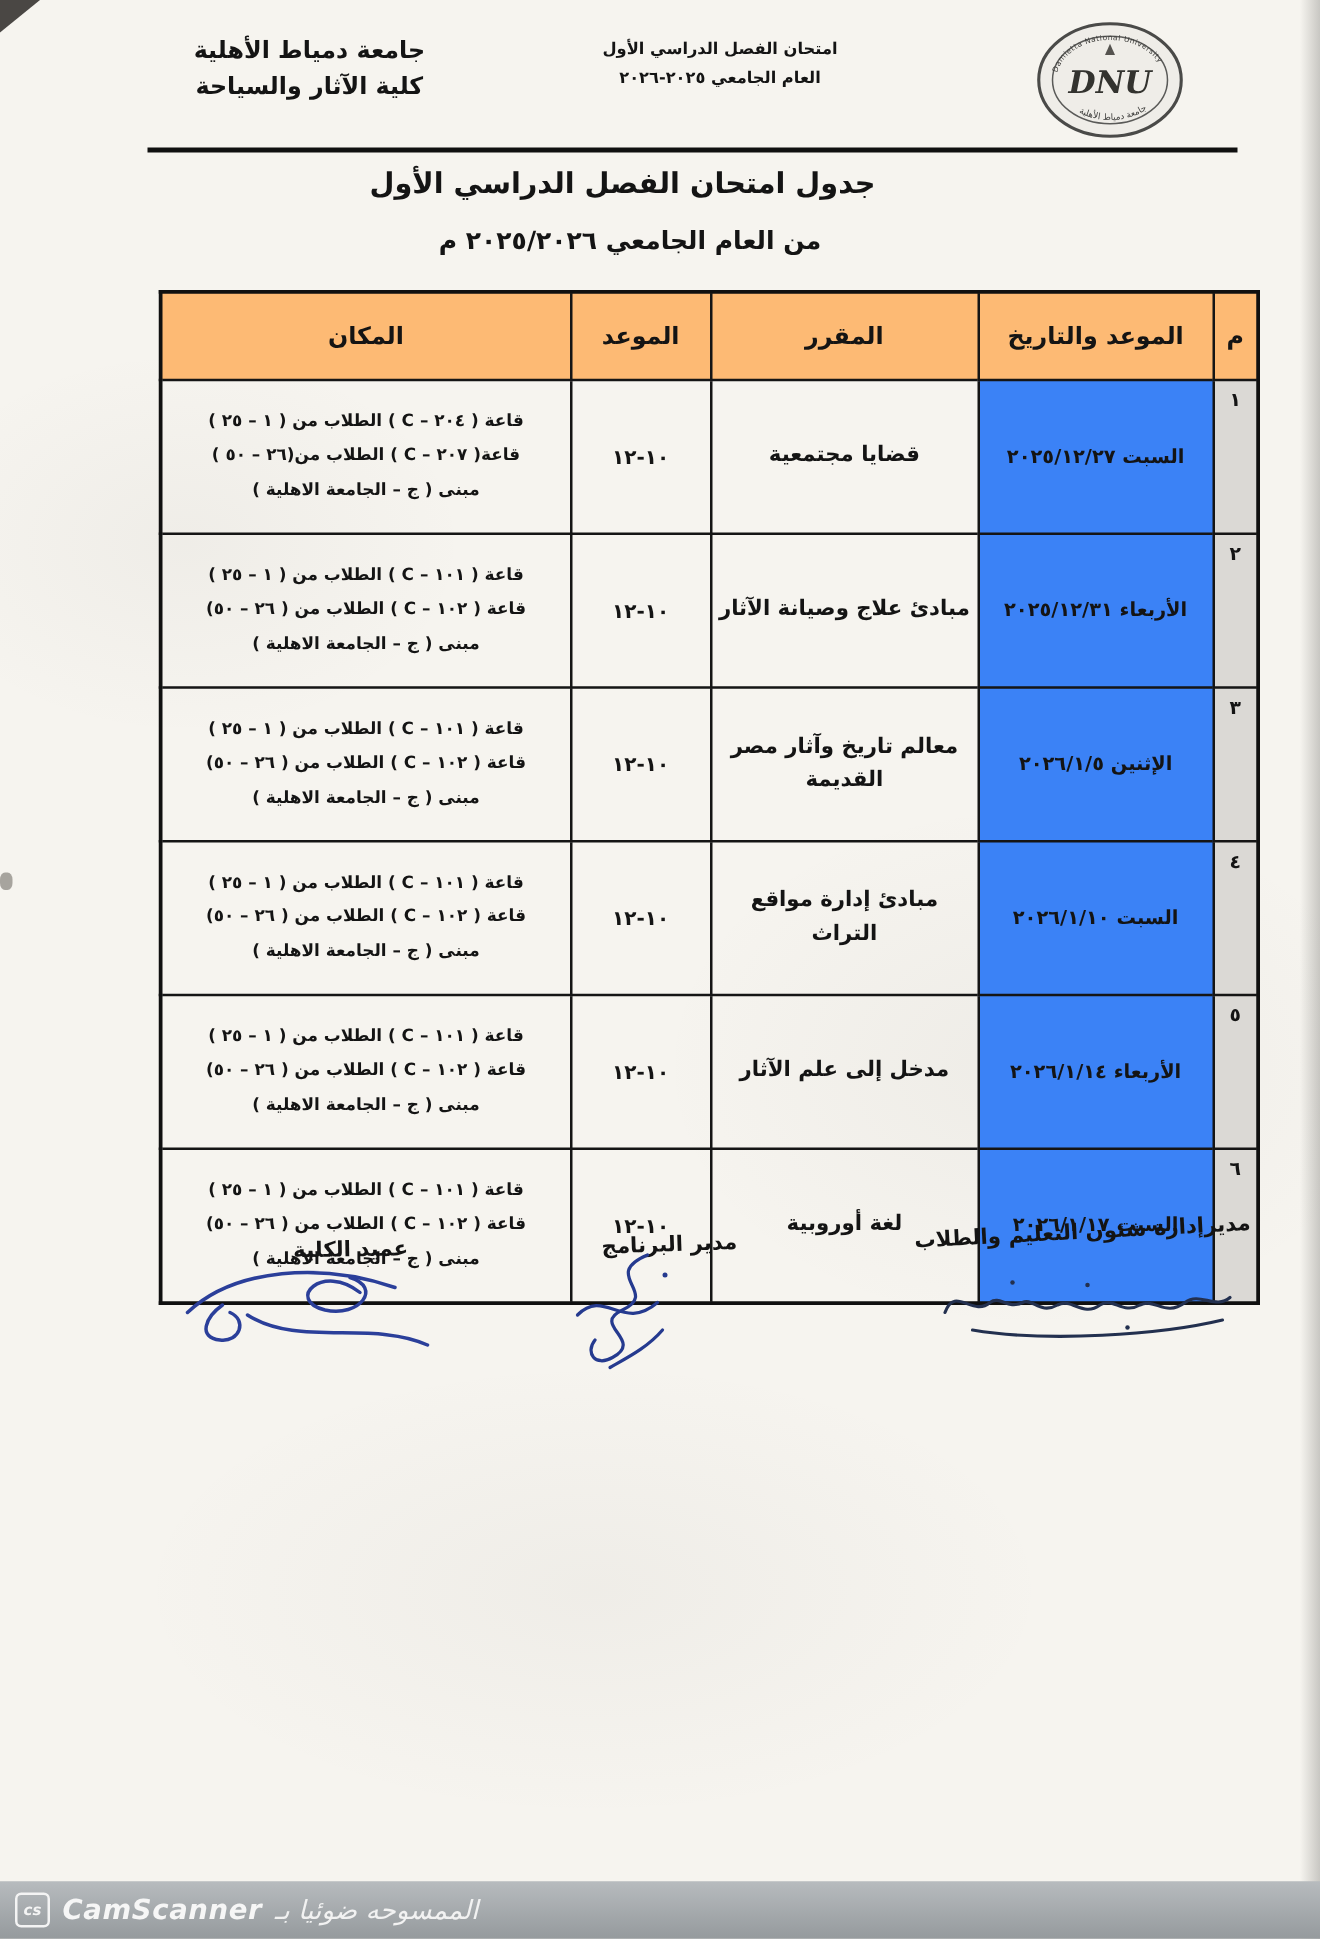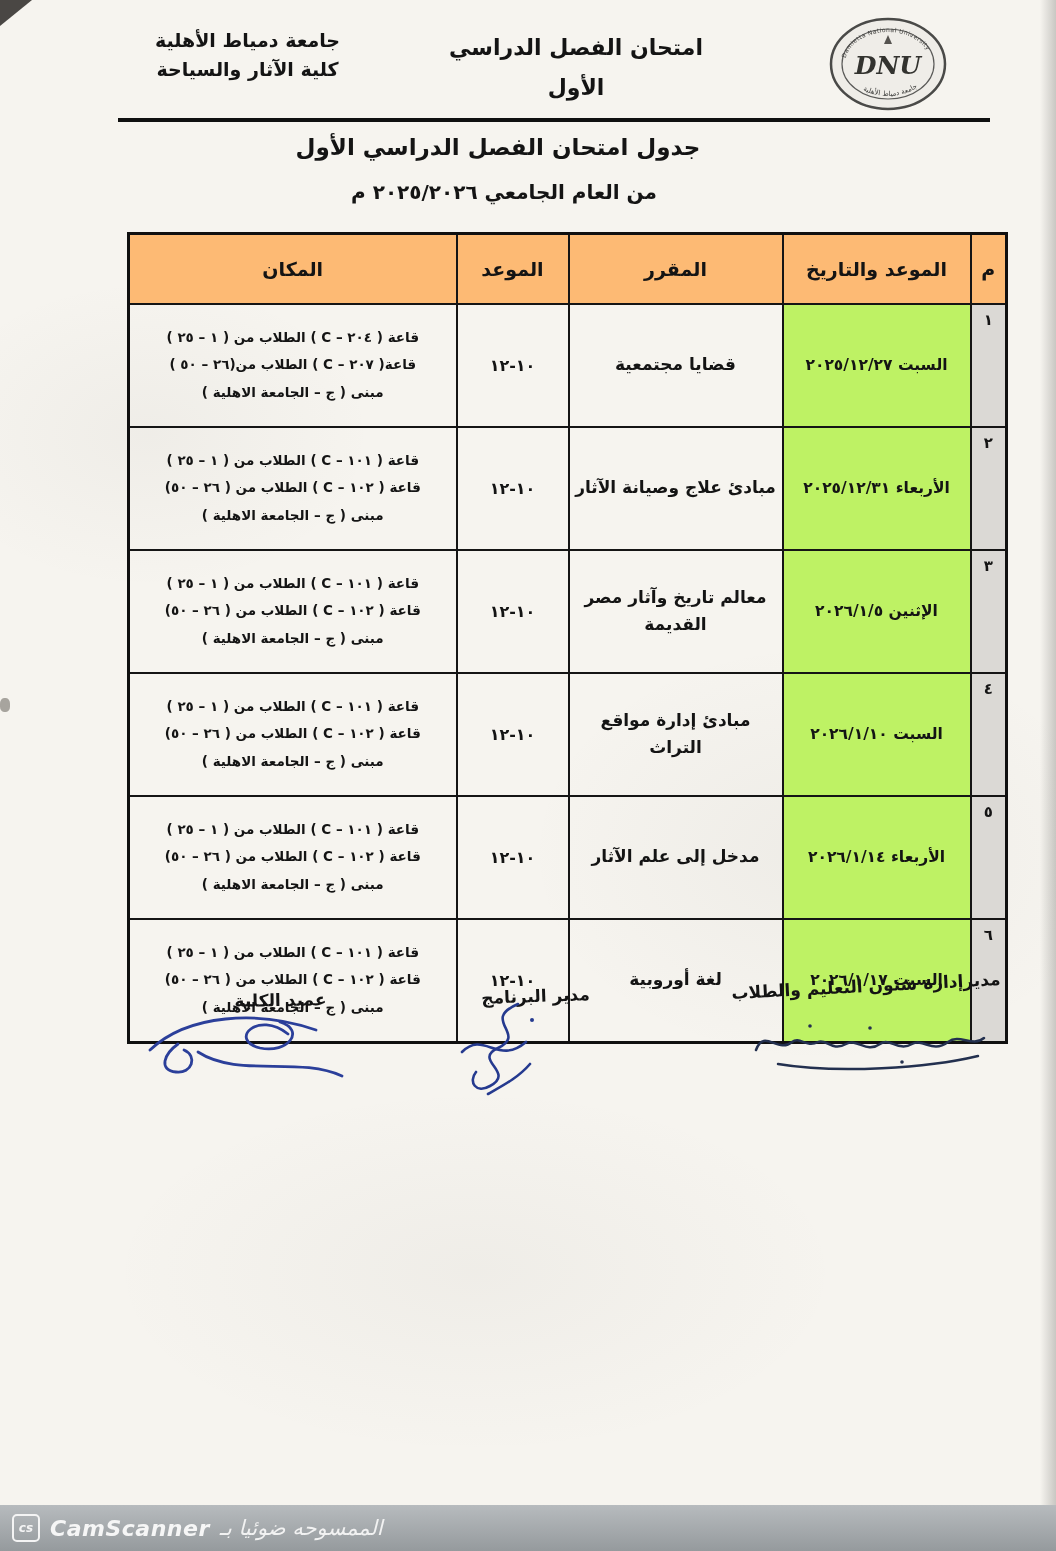--- a/index.html
+++ b/index.html
@@ -17,39 +17,39 @@
   .edge-right{position:absolute;top:0;right:0;bottom:0;width:16px;
     background:linear-gradient(to left, rgba(95,95,92,.30), rgba(95,95,92,0));}
   .corner-tl{position:absolute;top:0;left:0;width:0;height:0;
     border-top:26px solid #4a4744;border-right:32px solid transparent;}
   .smudge{position:absolute;left:0;top:698px;width:10px;height:14px;background:rgba(70,66,60,.45);border-radius:40%;}
 
   
   .org{position:absolute;left:140px;top:26px;width:215px;text-align:center;
     font-weight:bold;font-size:19px;line-height:1.55;direction:rtl;}
   .examhead{position:absolute;left:428px;top:28px;width:296px;text-align:center;
-    font-weight:bold;font-size:22px;line-height:1.8;direction:rtl;}
+    font-weight:bold;font-size:13px;line-height:1.8;direction:rtl;}
   .logo{position:absolute;left:828px;top:16px;width:120px;height:96px;}
   .rule{position:absolute;left:118px;top:118px;width:872px;height:4px;background:#101010;}
 
   .title1{position:absolute;left:0;right:60px;top:134px;text-align:center;
     font-weight:bold;font-size:23px;direction:rtl;}
   .title2{position:absolute;left:12px;right:60px;top:180px;text-align:center;
     font-weight:bold;font-size:20px;direction:rtl;}
 
   
   table.sched{position:absolute;left:127px;top:232px;width:878px;
     border-collapse:collapse;table-layout:fixed;direction:rtl;
     border:3px solid #101010;}
   .sched th,.sched td{border:2px solid #151515;}
   .sched th{background:#fdba74;font-size:19px;font-weight:bold;padding:6px 2px;}
   .sched tr.head{height:70px;}
   .sched td{font-weight:bold;text-align:center;vertical-align:middle;}
   td.c-num{vertical-align:top;background:#dbd9d5;font-size:15px;padding-top:6px;}
-  td.c-day{background:#bef264;font-size:15.5px;direction:rtl;}
+  td.c-day{background:#3b82f6;font-size:15.5px;direction:rtl;}
   td.c-course{font-size:17px;padding:0 5px;line-height:1.6;direction:rtl;}
   td.c-time{font-size:16px;direction:rtl;}
   td.c-place{font-size:13.5px;line-height:2.05;padding:19px 2px;direction:rtl;}
   td.c-place div{white-space:nowrap;overflow:hidden;}
   tr.r1{height:106px;} tr.r2{height:112px;} tr.r3{height:116px;}
   tr.r4{height:86px;}  tr.r5{height:90px;}  tr.r6{height:96px;}
 
   
   .sigtitle{position:absolute;font-weight:bold;text-align:center;direction:rtl;}
   .sig-right-title{left:712px;top:976px;width:308px;font-size:17px;transform:rotate(-3deg);}
@@ -78,20 +78,21 @@
 <div class="corner-tl"></div>
 <div class="smudge"></div>
 
 <header>
   <div class="org">
     <div>جامعة دمياط الأهلية</div>
     <div>كلية الآثار والسياحة</div>
   </div>
   <div class="examhead">
     <div>امتحان الفصل الدراسي الأول</div>
+    <div>العام الجامعي ٢٠٢٥-٢٠٢٦</div>
   </div>
   <div class="logo">
     <svg viewBox="0 0 120 96" width="120" height="96">
       <defs>
         <path id="arcT" d="M 17,48 A 43,32 0 0 1 103,48"></path>
         <path id="arcB" d="M 17,48 A 43,32 0 0 0 103,48"></path>
       </defs>
       <ellipse cx="60" cy="48" rx="57" ry="45" fill="#efede8" stroke="#4a4a48" stroke-width="2.5"></ellipse>
       <ellipse cx="60" cy="48" rx="46" ry="35" fill="none" stroke="#5a5a58" stroke-width="1.2"></ellipse>
       <text font-size="6" fill="#3c3c3a" letter-spacing="0.4">

